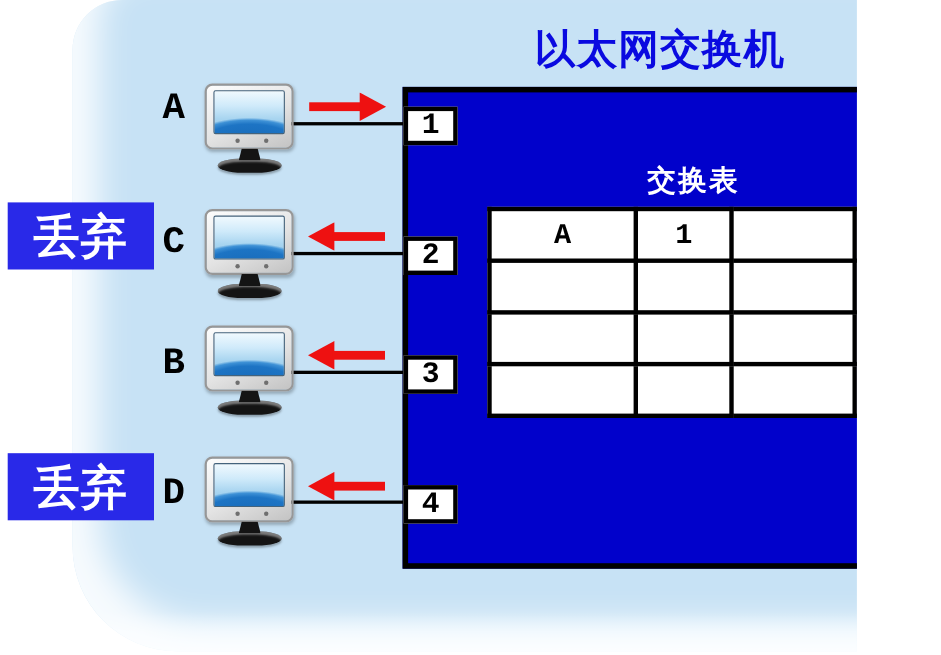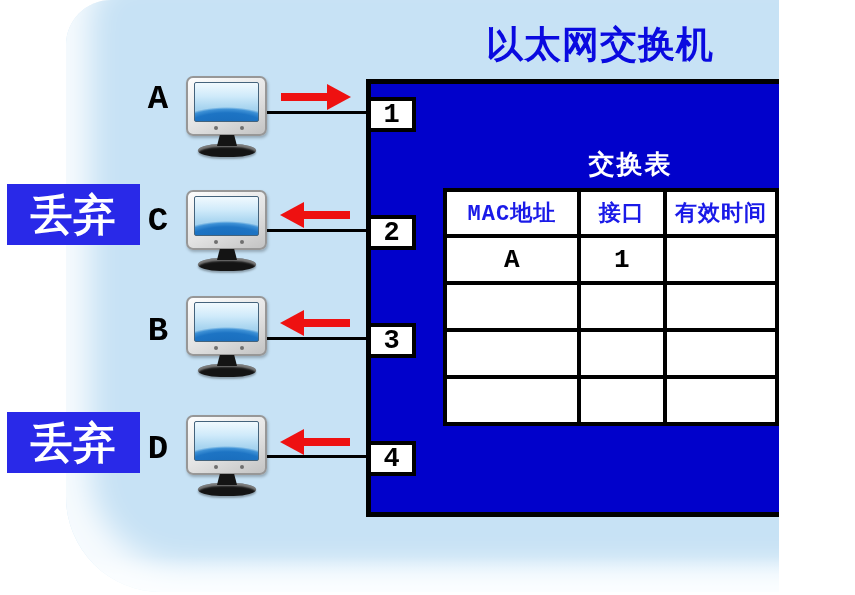--- a/index.html
+++ b/index.html
@@ -184,25 +184,20 @@
   <div class="table-title">交换表</div>
 
   <table class="switch-table">
     <colgroup>
       <col class="col-mac">
         <col class="col-port">
         <col class="col-ttl">
     </colgroup>
     <tbody>
       <tr>
-        <th>MAC地址</th>
-        <th>接口</th>
-        <th>有效时间</th>
-      </tr>
-      <tr>
         <td>A</td>
         <td>1</td>
         <td></td>
       </tr>
       <tr>
         <td></td>
         <td></td>
         <td></td>
       </tr>
       <tr>

